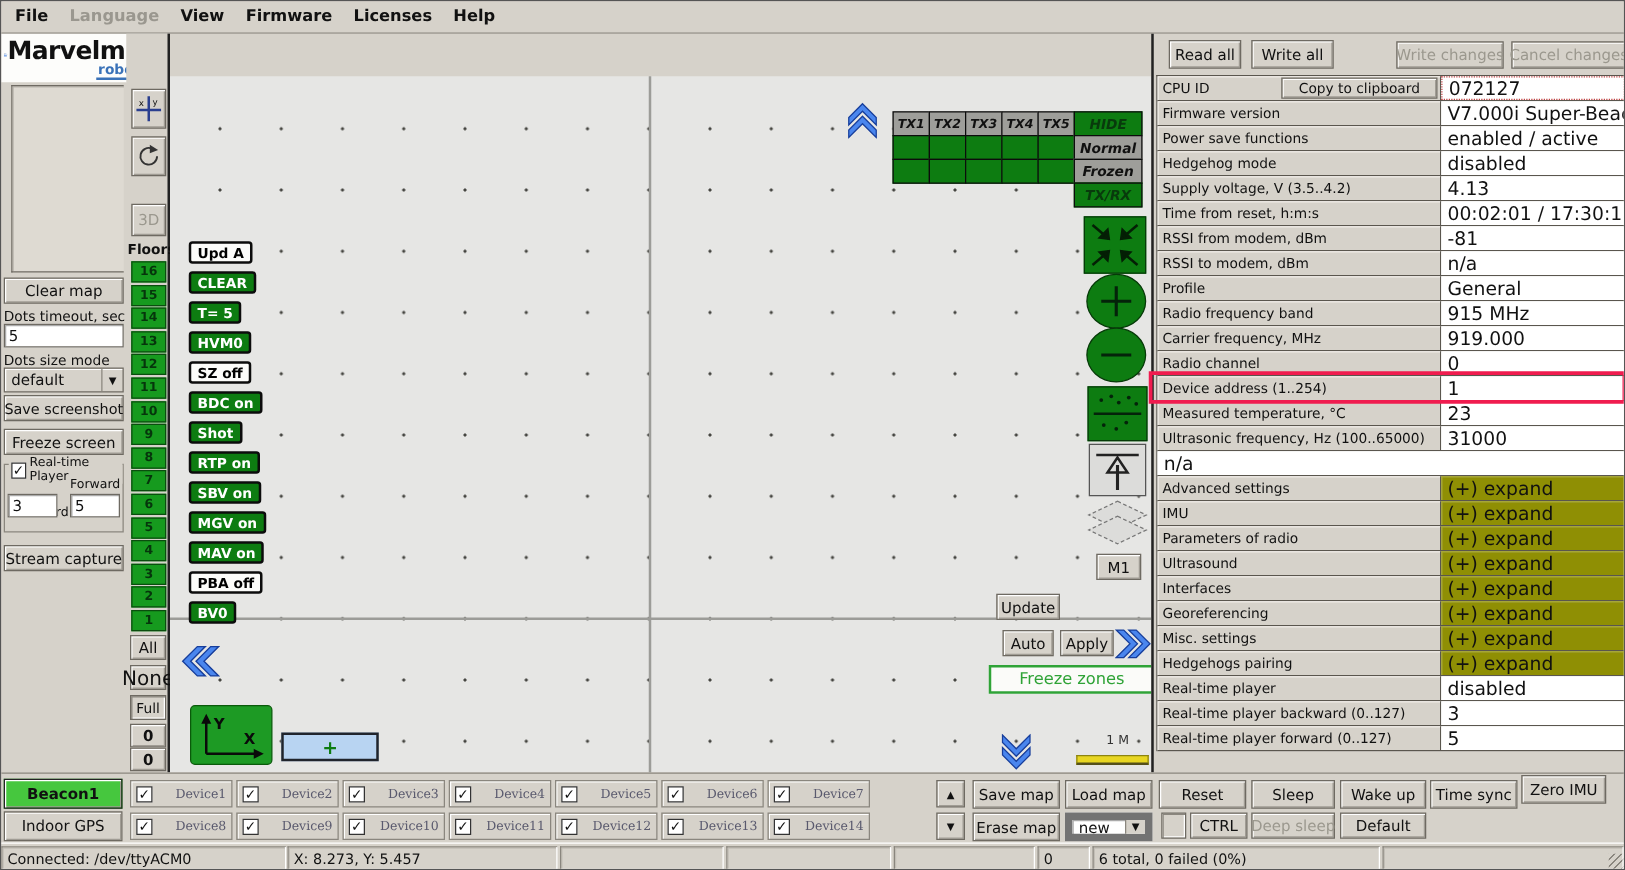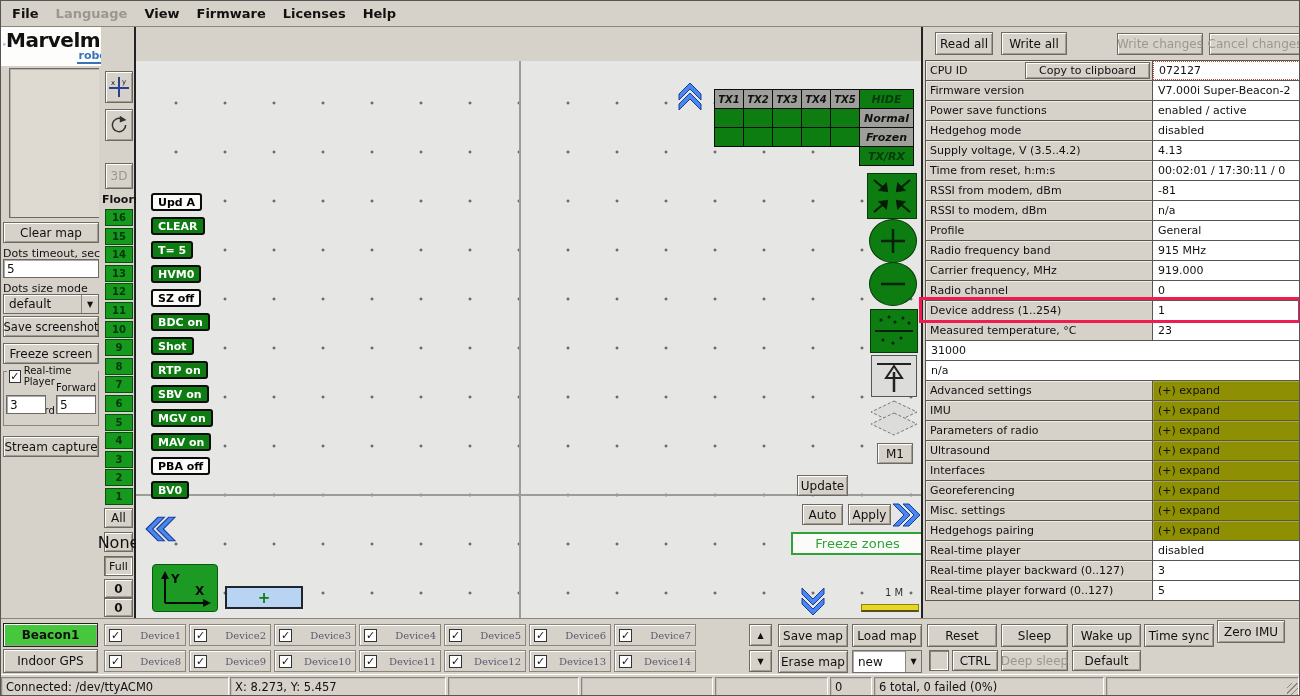--- a/index.html
+++ b/index.html
@@ -77,32 +77,32 @@
   #scale-bar { position:absolute; left:725px; top:577px; width:58px; height:8px; background:#e8d622; border:1px solid #8c8410; border-bottom:2px solid #55501a; }
   #scale-label { position:absolute; left:749px; top:560px; font-size:10px; color:#333; }
   
   #axis-icon { position:absolute; left:16px; top:537px; width:66px; height:48px; background:#1d9a24; border:1px solid #0a5a0a; border-radius:4px; }
   #plus-btn { position:absolute; left:89px; top:559px; width:78px; height:23px; background:#b8d4f2; border:2px solid #20242c; color:#0d7c11; font-size:15px; font-weight:700; display:flex; align-items:center; justify-content:center; cursor:pointer; }
   
   #right-panel { position:absolute; left:920px; top:26px; width:380px; height:591px; background:#d6d2ca; border-left:2px solid #222; }
   #ptable { position:absolute; left:2px; top:33px; width:376px; border:1px solid #5a564e; border-bottom:none; background:#fff; }
   .trow { position:relative; width:374px; height:20px; border-bottom:1px solid #5a564e; display:flex; }
   .tlabel { width:227px; background:#d6d2ca; border-right:1px solid #5a564e; box-shadow: inset 1px 1px 0 #efece6; padding-left:4px; display:flex; align-items:center; font-size:11px; white-space:nowrap; overflow:hidden; }
-  .tvalue { flex:1; background:#fff; padding-left:5px; display:flex; align-items:center; font-size:11px; white-space:nowrap; overflow:hidden; }
+  .tvalue { flex:1; background:#fff; padding-left:5px; display:flex; align-items:center; font-size:15px; white-space:nowrap; overflow:hidden; }
   .tvalue.expand { background:#8f8f04; color:#111; box-shadow: inset 1px 1px 0 #a8a83a; }
   .tvalue.cpu { border:1px dotted #c04545; }
   #copy-btn { margin-left:auto; margin-right:2px; width:125px; height:17px; font-size:11px; }
   #row-highlight { position:absolute; left:-4px; top:270px; width:382px; height:26px; border:3px solid #f01c4f; z-index:6; pointer-events:none; }
   
   #bottom-panel { position:absolute; left:0; top:617px; width:1300px; height:56px; background:#d6d2ca; border-top:1px solid #8a867e; }
   .device-cell { position:absolute; width:82px; height:22px; background:#d6d2ca; border:1px solid #8a867e; box-shadow: inset 1px 1px 0 #fff; display:flex; align-items:center; padding:0 4px; }
   .device-cell .dlabel { margin-left:auto; font-family:"DejaVu Serif", serif; font-size:10px; color:#5a5a6e; }
   #beacon-btn { left:2px; top:4px; width:95px; height:24px; background:#46c73e; border:1px solid #222; font-weight:700; font-size:12px; }
   #indoor-btn { left:2px; top:30px; width:95px; height:24px; font-size:12px; }
-  .select-box { position:absolute; background:#fff; border:1px solid #737373; box-shadow: inset 1px 1px 0 #aaa; display:flex; align-items:center; font-size:12px; padding-left:5px; cursor:pointer; }
+  .select-box { position:absolute; background:#fff; border:6px solid #737373; box-shadow: inset 1px 1px 0 #aaa; display:flex; align-items:center; font-size:12px; padding-left:5px; cursor:pointer; }
   .select-box .arrow-box { margin-left:auto; width:16px; height:100%; border-left:1px solid #8a867e; background:#d6d2ca; display:flex; align-items:center; justify-content:center; font-size:8px; }
   
   #status-bar { position:absolute; left:0; top:673px; width:1300px; height:23px; background:#d6d2ca; border-top:1px solid #fff; }
   .seg { position:absolute; top:2px; height:19px; border:1px solid #8a867e; border-right-color:#fff; border-bottom-color:#fff; box-shadow: inset 1px 1px 0 #c2beb6; display:flex; align-items:center; padding-left:4px; font-size:11.5px; white-space:nowrap; overflow:hidden; }
   #grip { position:absolute; right:1px; top:8px; width:13px; height:13px;
     background: repeating-linear-gradient(135deg, transparent 0 3px, #8a867e 3px 4px); }
 </style>
 </head>
 <body>
 
@@ -393,20 +393,21 @@
         </div>
         <div class="trow">
           <div class="tlabel">Device address (1..254)</div>
           <div class="tvalue">1</div>
         </div>
         <div class="trow">
           <div class="tlabel">Measured temperature, °C</div>
           <div class="tvalue">23</div>
         </div>
         <div class="trow">
+          <div class="tlabel">Ultrasonic frequency, Hz (100..65000)</div>
           <div class="tvalue">31000</div>
         </div>
         <div class="trow">
           <div class="tvalue">n/a</div>
         </div>
         <div class="trow">
           <div class="tlabel">Advanced settings</div>
           <div class="tvalue expand">(+) expand</div>
         </div>
         <div class="trow">

